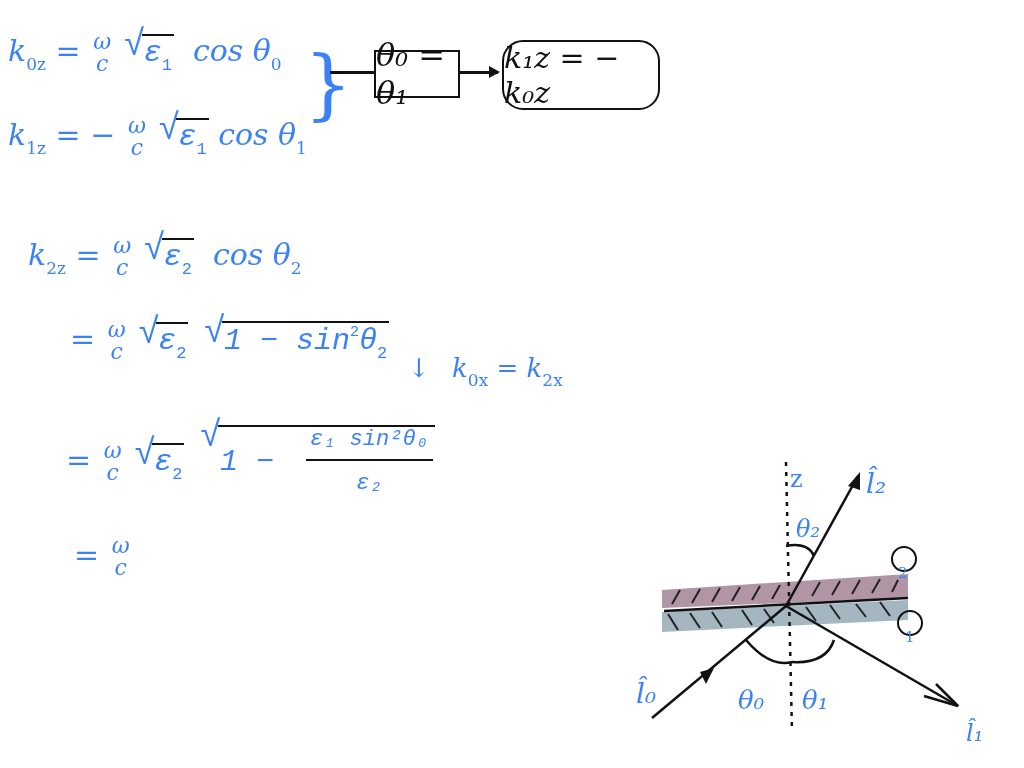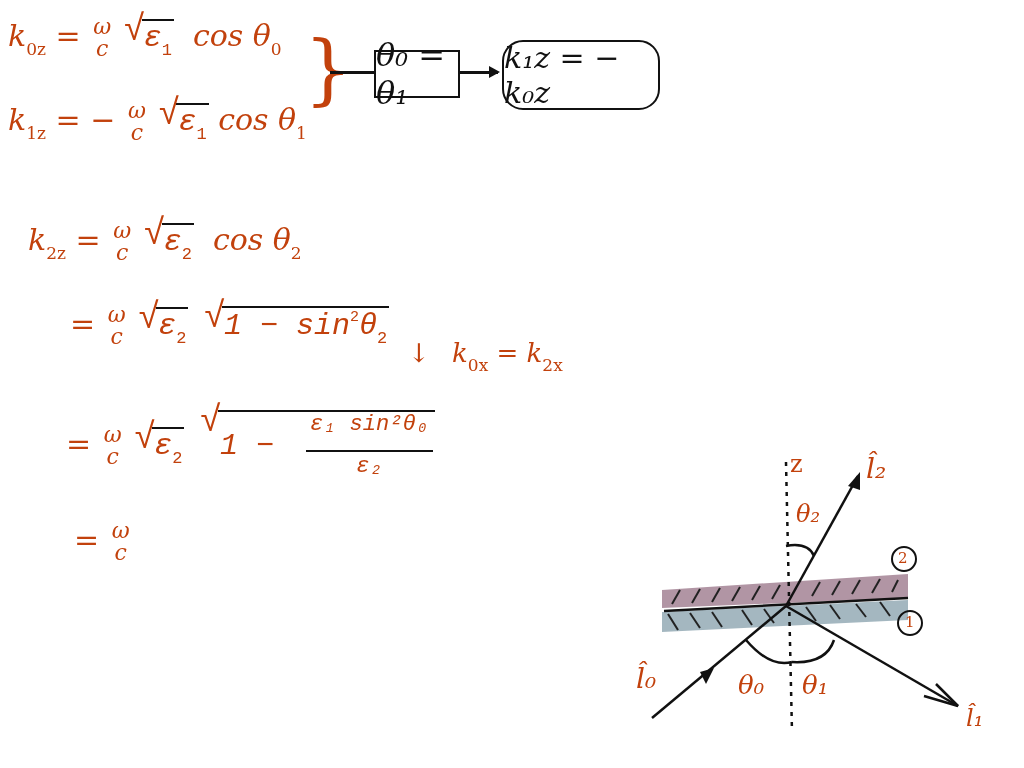--- a/index.html
+++ b/index.html
@@ -1,29 +1,29 @@
 <!DOCTYPE html>
 <html><head>
   <meta charset="utf-8">
   <style>
     html, body { margin: 0; padding: 0; background: #ffffff; }
     body { width: 1024px; height: 768px; position: relative; overflow: hidden; }
-    .hand { font-family: "DejaVu Serif", serif; color: #c2410c; position: absolute; white-space: nowrap; font-style: italic; }
+    .hand { font-family: "DejaVu Serif", serif; color: #3b82f6; position: absolute; white-space: nowrap; font-style: italic; margin-top: 15px; }
     .eq { font-size: 30px; line-height: 1; }
     .sub { font-size: 17px; vertical-align: -9px; font-style: normal; }
     .sup { font-size: 15px; vertical-align: 13px; font-style: normal; }
     .frac { display: inline-block; vertical-align: middle; text-align: center; font-size: 22px; margin: 0 3px; }
     .frac .num { display: block; border-bottom: 0; line-height: 1; }
     .frac .den { display: block; line-height: 1; }
     .sqrt { display: inline-block; position: relative; padding-left: 16px; margin-left: 2px; font-family: Liberation Mono, monospace; }
     .sqrt::before { content: "\221A"; position: absolute; left: -2px; top: -6px; font-size: 36px; font-style: normal; }
     .sqrt .rad { border-top: 2.5px solid #111; padding: 2px 2px 0 2px; display: inline-block; }
     .bigfrac { display: inline-block; vertical-align: middle; text-align: center; font-size: 22px; margin-left: 14px; }
-    .bigfrac .num { display: block; border-bottom: 2.5px solid #111; padding: 0 4px 14px; }
-    .bigfrac .den { display: block; padding-top: 4px; }
+    .bigfrac .num { display: block; border-bottom: 2.5px solid #111; padding: 0 4px 8px; }
+    .bigfrac .den { display: block; padding-top: 12px; }
     .box { position: absolute; border: 2.5px solid #111; background: #fff; font-family: "DejaVu Serif", serif; font-style: italic; color: #111; display: flex; align-items: center; justify-content: center; }
     .line { position: absolute; background: #111; }
     svg { position: absolute; left: 0; top: 0; }
   </style>
 </head>
 <body>
 
 <div class="hand eq" style="left:8px; top:16px;">
   <span>k</span><span class="sub">0z</span>
   <span>=</span>

